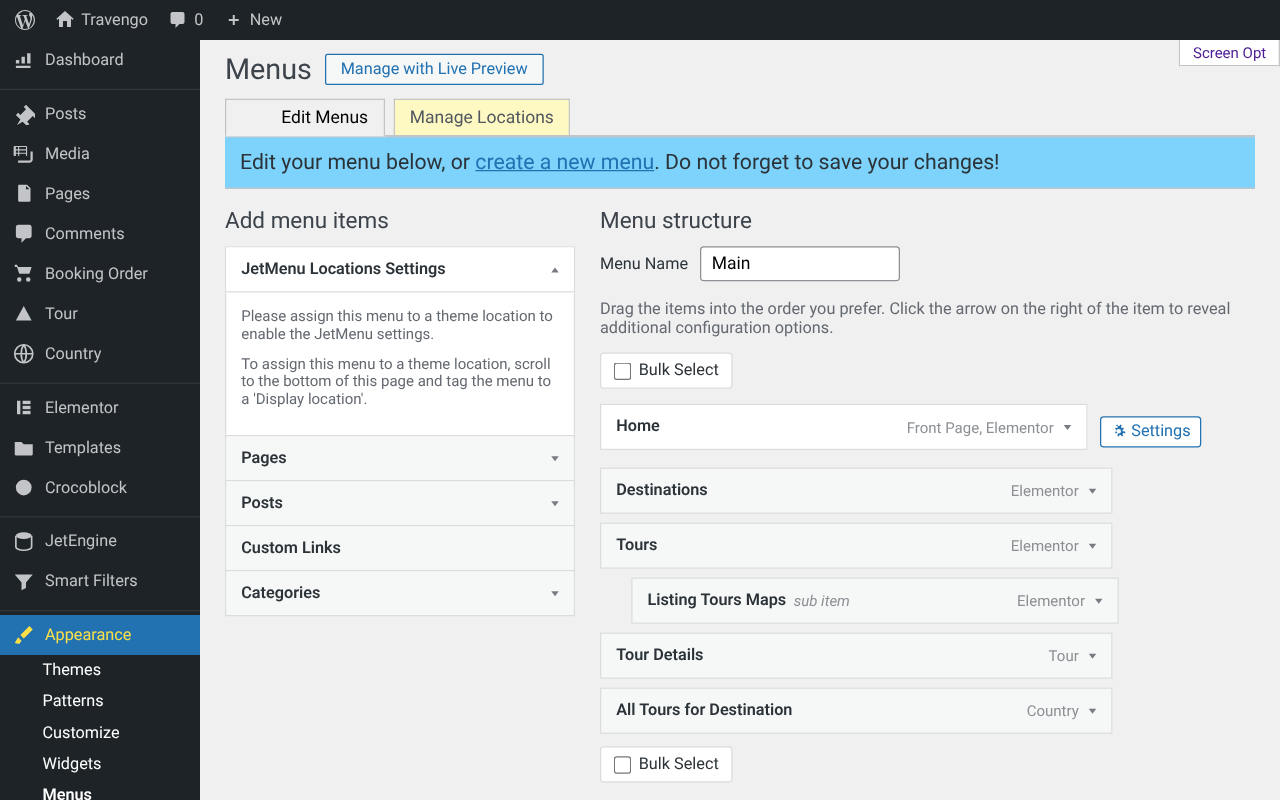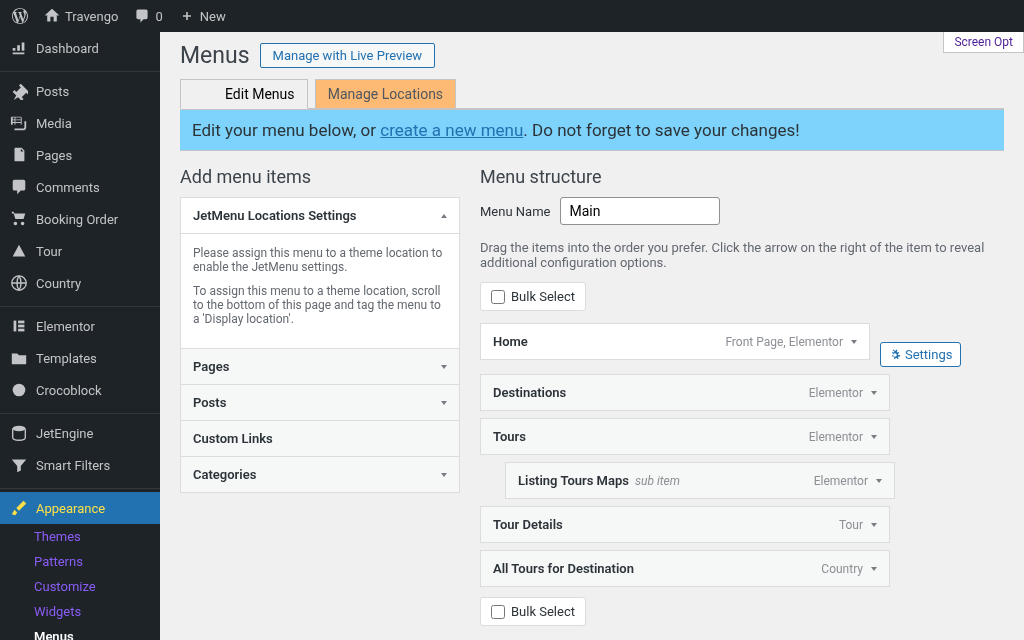--- a/index.html
+++ b/index.html
@@ -5,28 +5,28 @@
 * { margin: 0; padding: 0; box-sizing: border-box; font-family: -apple-system, BlinkMacSystemFont, "Segoe UI", Roboto, sans-serif; }
 body { background: #f0f0f1; font-size: 13px; color: #2c3338; overflow: hidden; }
 #adminbar { position: fixed; top: 0; left: 0; right: 0; height: 32px; background: #1d2327; color: #c3c4c7; display: flex; align-items: center; padding: 0 4px; z-index: 1000; font-size: 13px; }
 #adminbar .ab-item { display: flex; align-items: center; gap: 5px; padding: 0 8px; color: #c3c4c7; cursor: pointer; height: 32px; }
 #adminbar svg { width: 16px; height: 16px; fill: currentColor; }
 #adminmenuwrap { position: fixed; top: 32px; left: 0; width: 160px; bottom: 0; background: #1d2327; overflow-y: auto; z-index: 900; }
 .menu-item { display: flex; align-items: center; gap: 8px; padding: 7px 10px; color: #c3c4c7; cursor: pointer; font-size: 13px; }
 .menu-item.current { background: #2271b1; color: #fde047; }
 .menu-item svg { width: 18px; height: 18px; fill: currentColor; }
 .menu-separator { height: 5px; border-bottom: 1px solid #32373c; margin: 3px 0; }
-.submenu-item { padding: 5px 10px 5px 34px; color: #8b5cf6; font-size: 13px; cursor: pointer; }
+.submenu-item { padding: 5px 10px 5px 34px; color: #ffffff; font-size: 13px; cursor: pointer; }
 .submenu-item.current { color: #fff; font-weight: 600; }
 #wpcontent { margin-left: 160px; margin-top: 32px; padding: 10px 20px 20px 20px; }
 .header-row { display: flex; align-items: center; gap: 10px; margin-bottom: 10px; }
 h1 { font-size: 23px; font-weight: 400; color: #3c434a; }
 .page-title-action { display: inline-block; padding: 4px 12px; border: 1px solid #2271b1; border-radius: 2px; color: #2271b1; font-size: 13px; cursor: pointer; background: #f6f7f7; }
 .nav-tab-wrapper { border-bottom: 1px solid #c3c4c7; margin-bottom: 0; }
-.nav-tab { display: inline-block; padding: 6px 12px; margin: 0 4px -1px 0; border: 1px solid #c3c4c7; border-bottom: none; background: #fdba74; color: #50575e; cursor: pointer; font-size: 14px; }
+.nav-tab { display: inline-block; padding: 6px 12px; margin: 0 4px -1px 0; border: 1px solid #c3c4c7; border-bottom: none; background: #fef9c3; color: #50575e; cursor: pointer; font-size: 14px; }
 .nav-tab.active { background: #f0f0f1; border-bottom: 1px solid #f0f0f1; color: #000; padding-left: 44px; }
 #notice { border: 1px solid #c3c4c7; border-left: none; border-right: none; padding: 10px 12px; background: #7dd3fc; font-size: 17px; margin-bottom: 15px; }
 #notice a { color: #2271b1; text-decoration: underline; cursor: pointer; }
 .columns { display: flex; gap: 20px; align-items: flex-start; }
 .col-left { width: 280px; }
 .col-right { flex: 1; }
 h2.section { font-size: 18px; font-weight: 400; margin-bottom: 10px; color: #3c434a; }
 .accordion-section { border: 1px solid #dcdcde; background: #fff; margin-bottom: -1px; }
 .accordion-header { padding: 10px 12px; font-weight: 600; font-size: 13px; display: flex; justify-content: space-between; align-items: center; cursor: pointer; background: #f6f7f7; }
 .accordion-header.open { background: #fff; }
@@ -38,21 +38,21 @@
 .bulk-row { display: flex; align-items: center; gap: 6px; border: 1px solid #dcdcde; background: #fff; padding: 6px 10px; width: fit-content; margin-bottom: 12px; border-radius: 3px; }
 .menu-items-list { margin-bottom: 10px; }
 .menu-item-row { display: flex; align-items: center; border: 1px solid #dcdcde; background: #f6f7f7; padding: 10px 12px; margin-bottom: 7px; width: 410px; cursor: move; }
 .menu-item-row.selected { background: #fff; width: 390px; }
 .menu-item-row.indent { margin-left: 25px; width: 390px; }
 .menu-item-title { font-weight: 600; font-size: 13px; }
 .menu-item-sublabel { color: #8c8f94; font-size: 12px; font-style: italic; margin-left: 6px; }
 .menu-item-type { margin-left: auto; color: #8c8f94; font-size: 12px; margin-right: 8px; }
 .menu-item-arrow { color: #787c82; }
 .settings-btn { display: inline-flex; align-items: center; gap: 4px; border: 1px solid #2271b1; color: #2271b1; background: #fff; padding: 4px 8px; border-radius: 3px; font-size: 13px; cursor: pointer; margin-left: 10px; }
-.item-with-settings { display: flex; align-items: flex-end; margin-bottom: 7px; }
+.item-with-settings { display: flex; align-items: center; margin-bottom: 7px; }
 h3.settings-title { font-size: 15px; font-weight: 600; margin: 18px 0 10px; }
 .screen-options { position: fixed; top: 32px; right: 0; background: #fff; border: 1px solid #c3c4c7; border-top: none; padding: 3px 10px; font-size: 12px; cursor: pointer; color: #4c1d95; }
 .arrow { width: 0; height: 0; border-left: 3px solid transparent; border-right: 3px solid transparent; }
 .arrow.down { border-top: 4px solid #787c82; }
 .arrow.up { border-bottom: 4px solid #787c82; }
 input[type=checkbox] { width: 14px; height: 14px; cursor: pointer; }
 </style>
 </head>
 <body>
 

